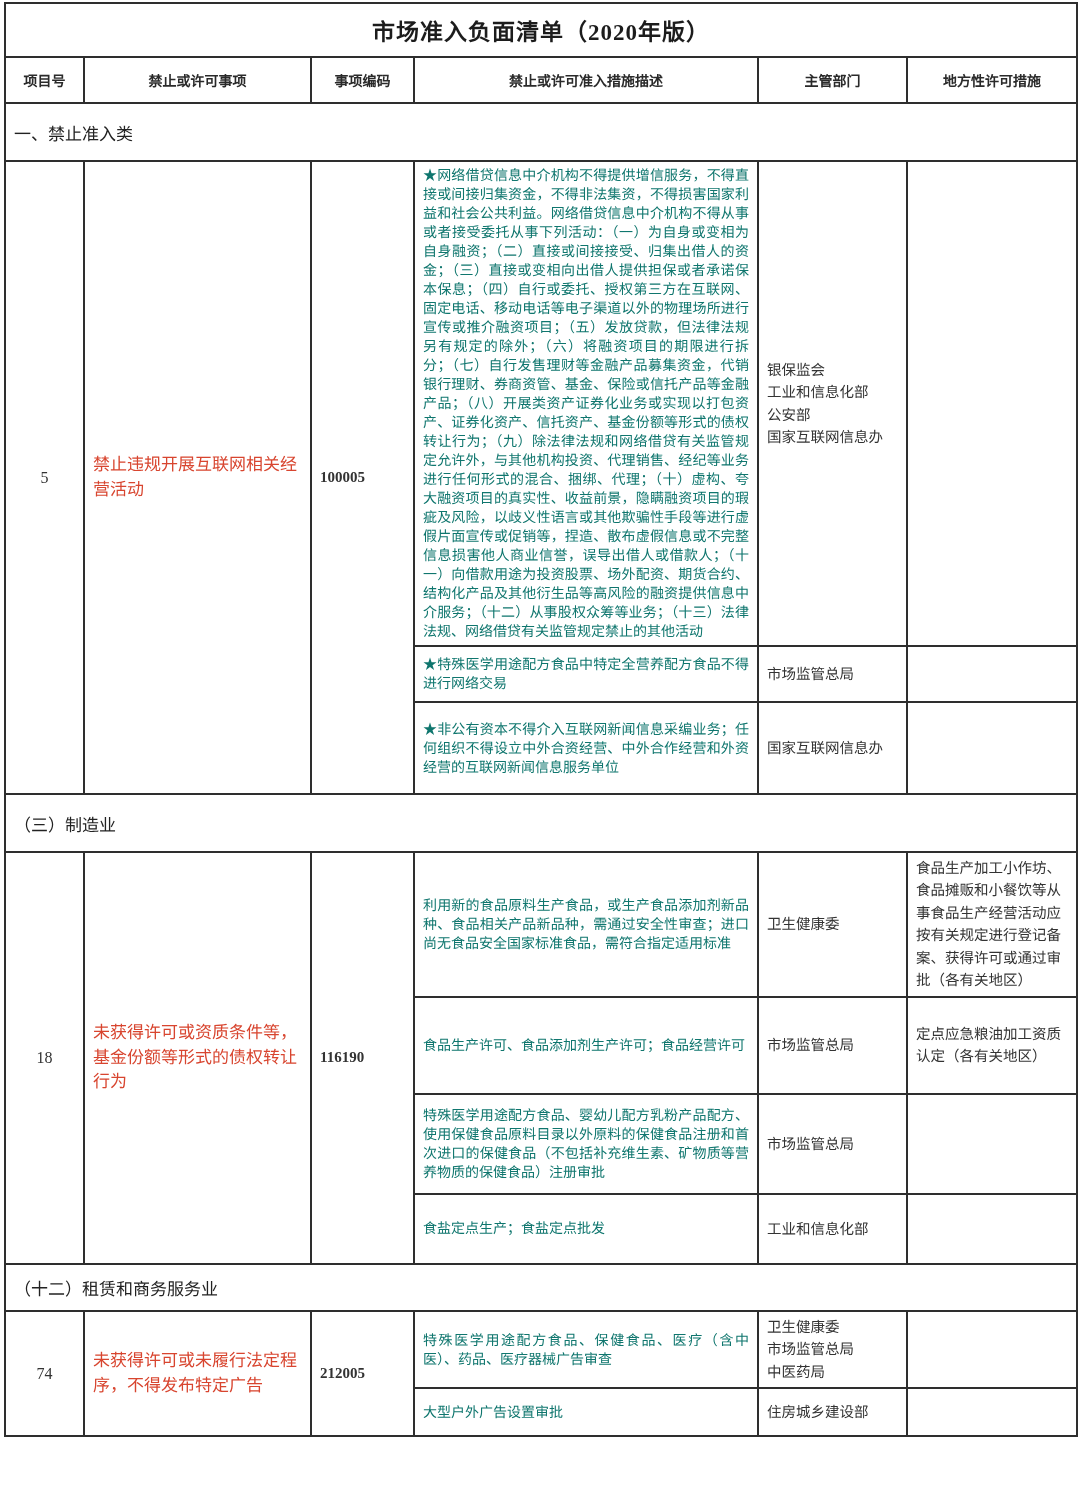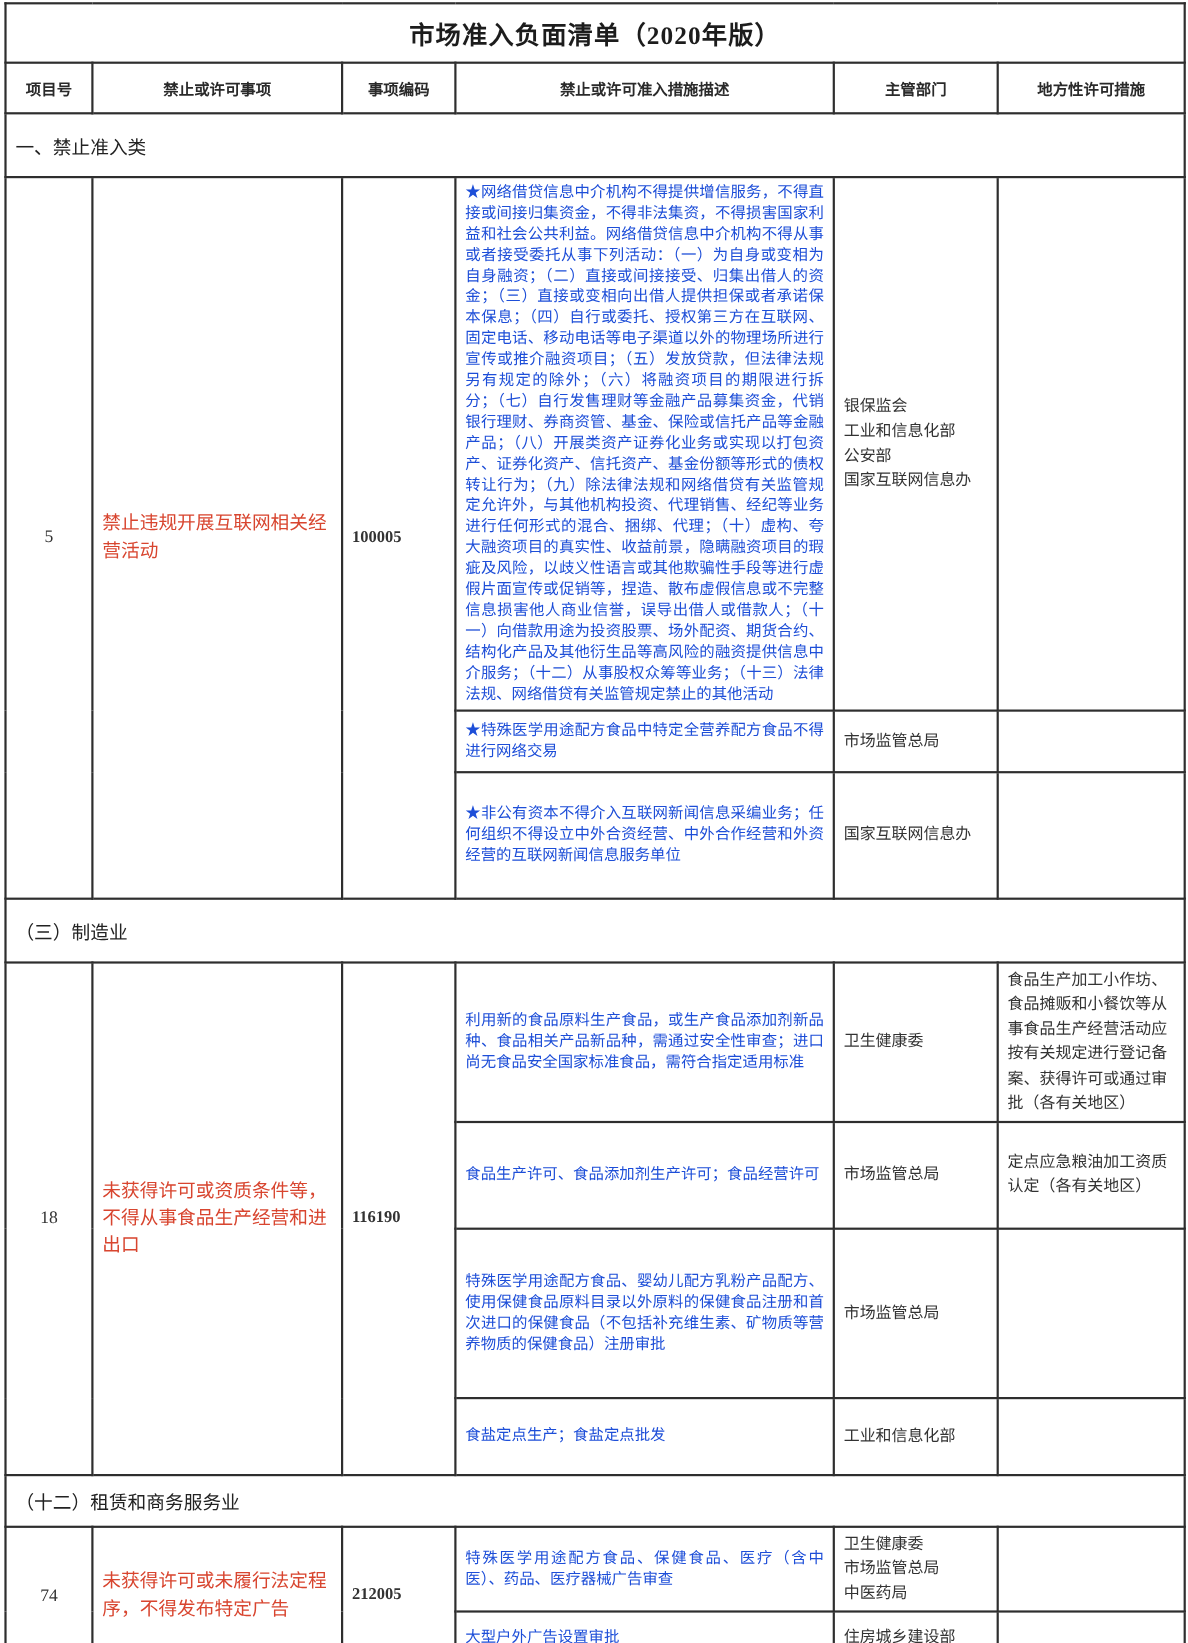--- a/index.html
+++ b/index.html
@@ -34,21 +34,21 @@
     font-size:17px;font-weight:normal;color:#222222;
     padding-left:6px;
   }
   td.c-no{text-align:center;font-size:16px;color:#333;}
   td.c-code{text-align:left;font-size:15px;color:#333;padding-left:5px;font-weight:bold;}
   td.c-matter{
     text-align:left;font-size:17px;line-height:1.45;
     color:#d8452f;padding-left:10px;padding-right:8px;border-radius:11px;
   }
   td.c-desc{
-    text-align:justify;font-size:14px;line-height:19px;color:#1d4ed8;
+    text-align:justify;font-size:14px;line-height:19px;color:#0f766e;
     padding:5px 7px;
   }
   td.c-desc.long{vertical-align:middle;}
   td.c-dept,td.c-local{
     text-align:left;font-size:14.5px;line-height:1.55;color:#333;
     white-space:pre-line;padding:5px 7px;
   }
   .red{color:#d8452f;}
 </style>
 </head>
@@ -93,44 +93,44 @@
 公安部
 国家互联网信息办</td>
       <td class="c-local"></td>
     </tr>
     <tr>
       <td class="c-desc red" style="height:56px">★特殊医学用途配方食品中特定全营养配方食品不得进行网络交易</td>
       <td class="c-dept">市场监管总局</td>
       <td class="c-local"></td>
     </tr>
     <tr>
-      <td class="c-desc" style="height:115px">★非公有资本不得介入互联网新闻信息采编业务；任何组织不得设立中外合资经营、中外合作经营和外资经营的互联网新闻信息服务单位</td>
+      <td class="c-desc" style="height:92px">★非公有资本不得介入互联网新闻信息采编业务；任何组织不得设立中外合资经营、中外合作经营和外资经营的互联网新闻信息服务单位</td>
       <td class="c-dept">国家互联网信息办</td>
       <td class="c-local"></td>
     </tr>
 
     <tr>
       <td class="band" colspan="6">（三）制造业</td>
     </tr>
 
     <tr>
       <td class="c-no" rowspan="4" style="height:151px">18</td>
-      <td class="c-matter" rowspan="4">未获得许可或资质条件等，不得从事食品生产经营和进出口</td>
+      <td class="c-matter" rowspan="4">未获得许可或资质条件等，基金份额等形式的债权转让行为</td>
       <td class="c-code" rowspan="4">116190</td>
       <td class="c-desc">利用新的食品原料生产食品，或生产食品添加剂新品种、食品相关产品新品种，需通过安全性审查；进口尚无食品安全国家标准食品，需符合指定适用标准</td>
       <td class="c-dept">卫生健康委</td>
       <td class="c-local">食品生产加工小作坊、食品摊贩和小餐饮等从事食品生产经营活动应按有关规定进行登记备案、获得许可或通过审批（各有关地区）</td>
     </tr>
     <tr>
       <td class="c-desc" style="height:97px">食品生产许可、食品添加剂生产许可；食品经营许可</td>
       <td class="c-dept">市场监管总局</td>
       <td class="c-local">定点应急粮油加工资质认定（各有关地区）</td>
     </tr>
     <tr>
-      <td class="c-desc red" style="height:154px">特殊医学用途配方食品、婴幼儿配方乳粉产品配方、使用保健食品原料目录以外原料的保健食品注册和首次进口的保健食品（不包括补充维生素、矿物质等营养物质的保健食品）注册审批</td>
+      <td class="c-desc red" style="height:100px">特殊医学用途配方食品、婴幼儿配方乳粉产品配方、使用保健食品原料目录以外原料的保健食品注册和首次进口的保健食品（不包括补充维生素、矿物质等营养物质的保健食品）注册审批</td>
       <td class="c-dept">市场监管总局</td>
       <td class="c-local"></td>
     </tr>
     <tr>
       <td class="c-desc" style="height:70px">食盐定点生产；食盐定点批发</td>
       <td class="c-dept">工业和信息化部</td>
       <td class="c-local"></td>
     </tr>
 
     <tr>

